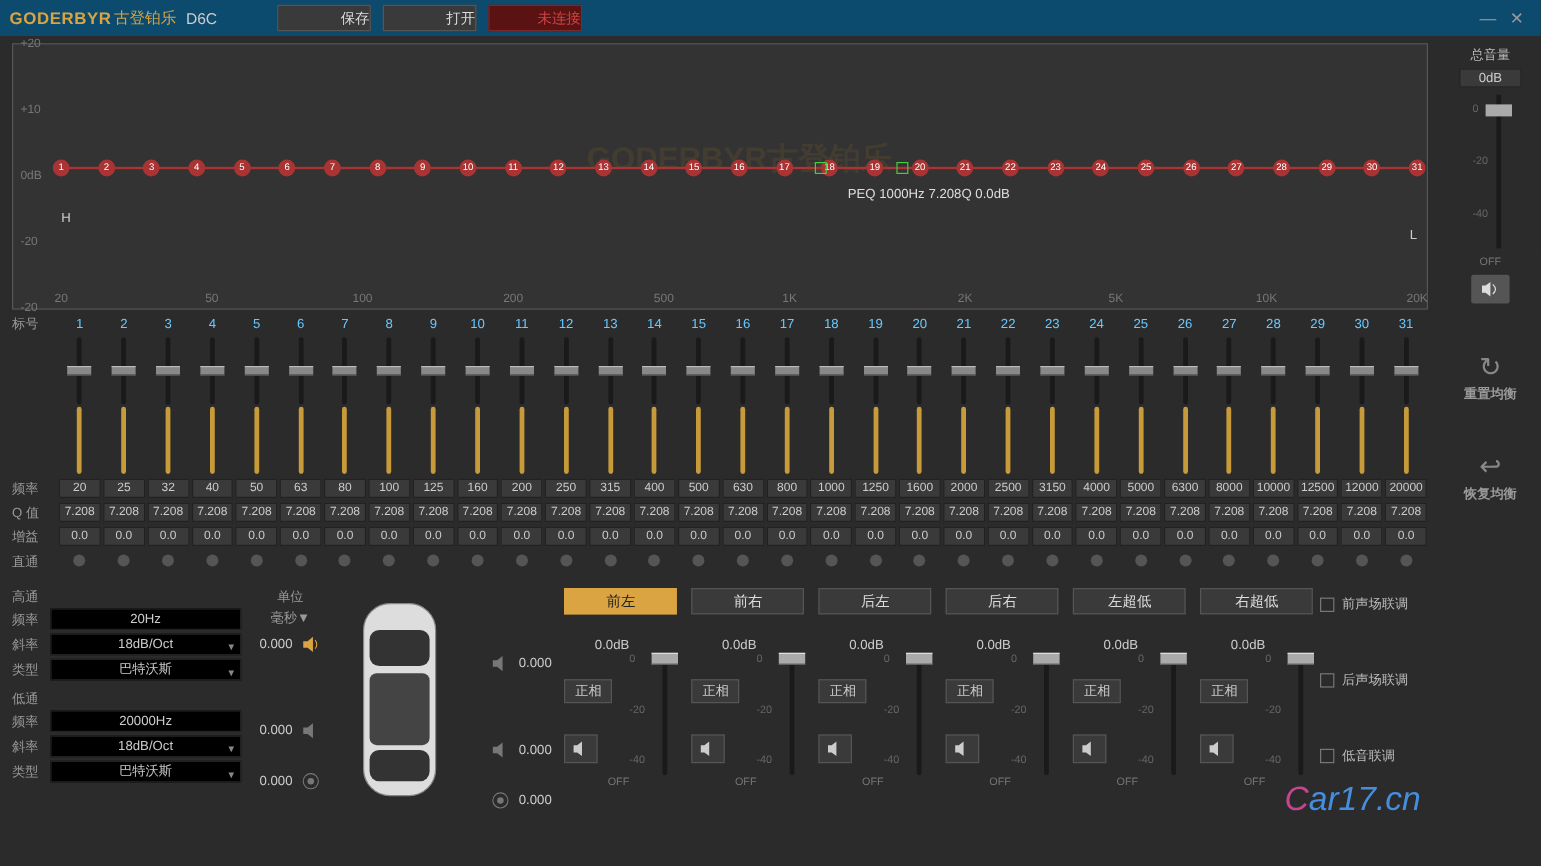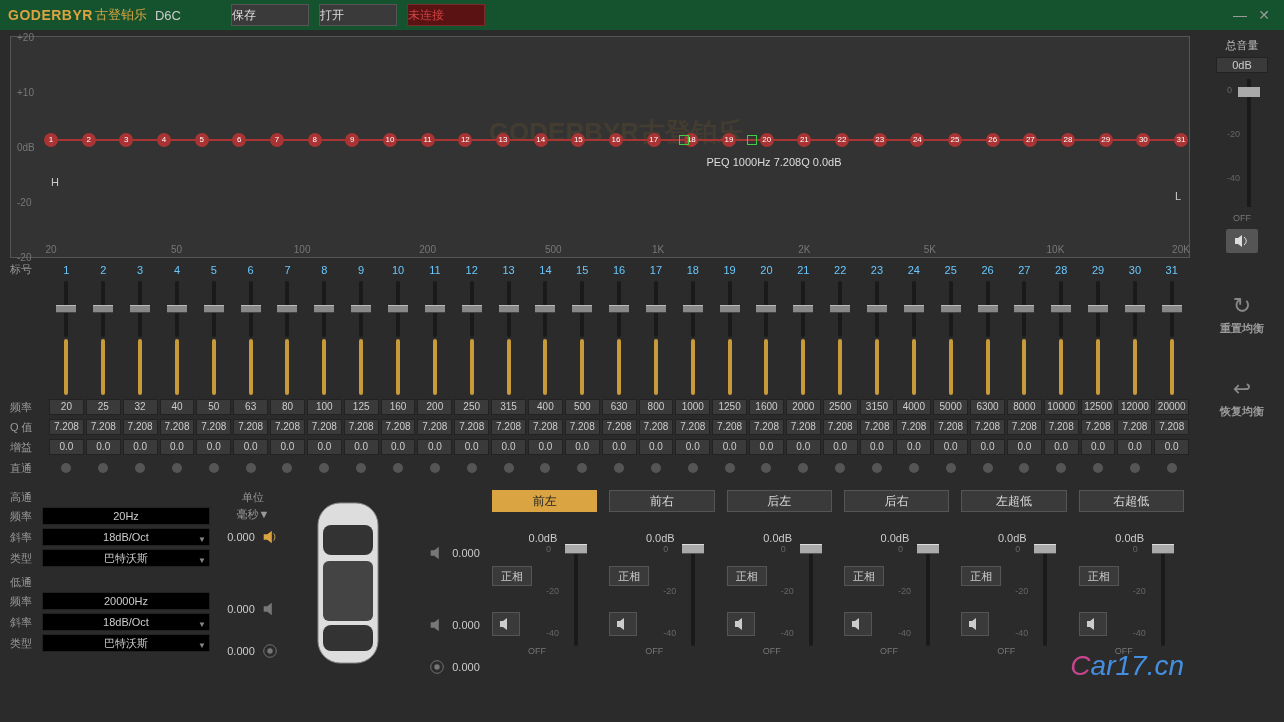--- a/index.html
+++ b/index.html
@@ -1,22 +1,22 @@
 <!DOCTYPE html>
 <html><head>
 <meta charset="utf-8">
 <style>
 * { margin: 0; padding: 0; box-sizing: border-box; font-family: "Microsoft YaHei", Arial, sans-serif; }
 body { background: #2b2b2b; color: #999; font-size: 11px; width: 1284px; height: 722px; overflow: hidden; user-select: none; }
 
-.titlebar { height: 30px; display: flex; align-items: center; padding: 0 8px; background: #14532d; }
+.titlebar { height: 30px; display: flex; align-items: center; padding: 0 8px; background: #0c4a6e; }
 .logo { color: #d9a441; font-weight: bold; font-size: 14px; letter-spacing: 0.5px; }
 .logo-cn { color: #d9a441; font-size: 13px; margin-left: 2px; }
 .model { color: #ccc; margin-left: 8px; font-size: 13px; }
-.tb-btn { width: 78px; height: 22px; margin-left: 10px; background: #3a3a3a; border: 1px solid #555; color: #ddd; text-align: left; line-height: 20px; font-size: 12px; cursor: pointer; }
+.tb-btn { width: 78px; height: 22px; margin-left: 10px; background: #3a3a3a; border: 1px solid #555; color: #ddd; text-align: right; line-height: 20px; font-size: 12px; cursor: pointer; }
 .tb-btn.danger { background: #5a1212; border-color: #7a2a2a; color: #c44; }
 .tb-spacer { flex: 1; }
 .win-btn { width: 24px; height: 24px; color: #999; text-align: center; line-height: 24px; cursor: pointer; font-size: 14px; }
 
 .main { display: flex; }
 .left { width: 1200px; }
 .right { width: 84px; padding: 8px 6px; }
 
 .graph-wrap { margin: 6px 10px 4px 10px; border: 1px solid #555; background: #333; position: relative; height: 222px; }
 .graph-inner { position: absolute; left: 40px; right: 8px; top: 4px; bottom: 18px; }
@@ -766,20 +766,34 @@
                 <div class="ch-thumb"></div>
                 <div class="ch-scale" style="top:-2px">0</div>
                 <div class="ch-scale" style="top:40px">-20</div>
                 <div class="ch-scale" style="top:82px">-40</div>
                 <div class="ch-off">OFF</div>
               </div>
             </div>
           </div>
         </div>
 
+      <div class="link-col">
+        <div class="link-row">
+            <div class="chk"></div>
+            <div class="link-lbl">前声场联调</div>
+          </div>
+        <div class="link-row">
+            <div class="chk"></div>
+            <div class="link-lbl">后声场联调</div>
+          </div>
+        <div class="link-row">
+            <div class="chk"></div>
+            <div class="link-lbl">低音联调</div>
+          </div>
+      </div>
     </div>
   </div>
 
   <div class="right">
     <div class="master">
       <div class="master-title">总音量</div>
       <div class="master-db">0dB</div>
       <div class="master-slider">
         <div class="master-track"></div>
         <div class="master-thumb"></div>

